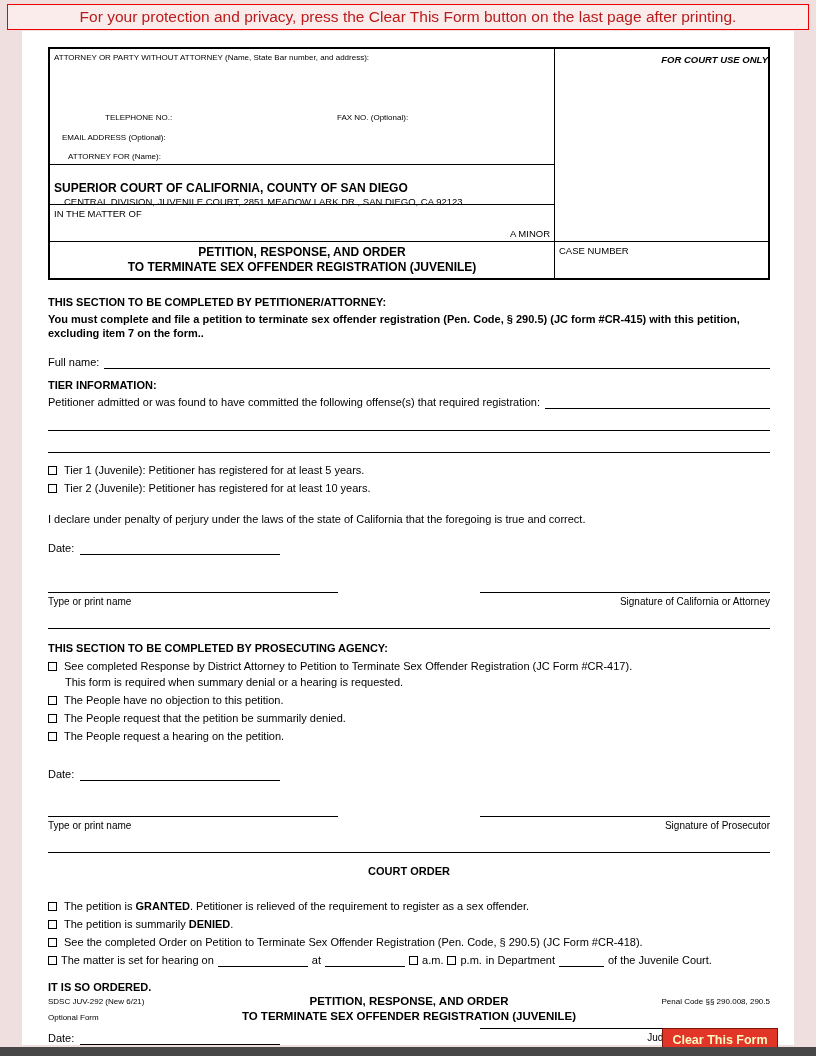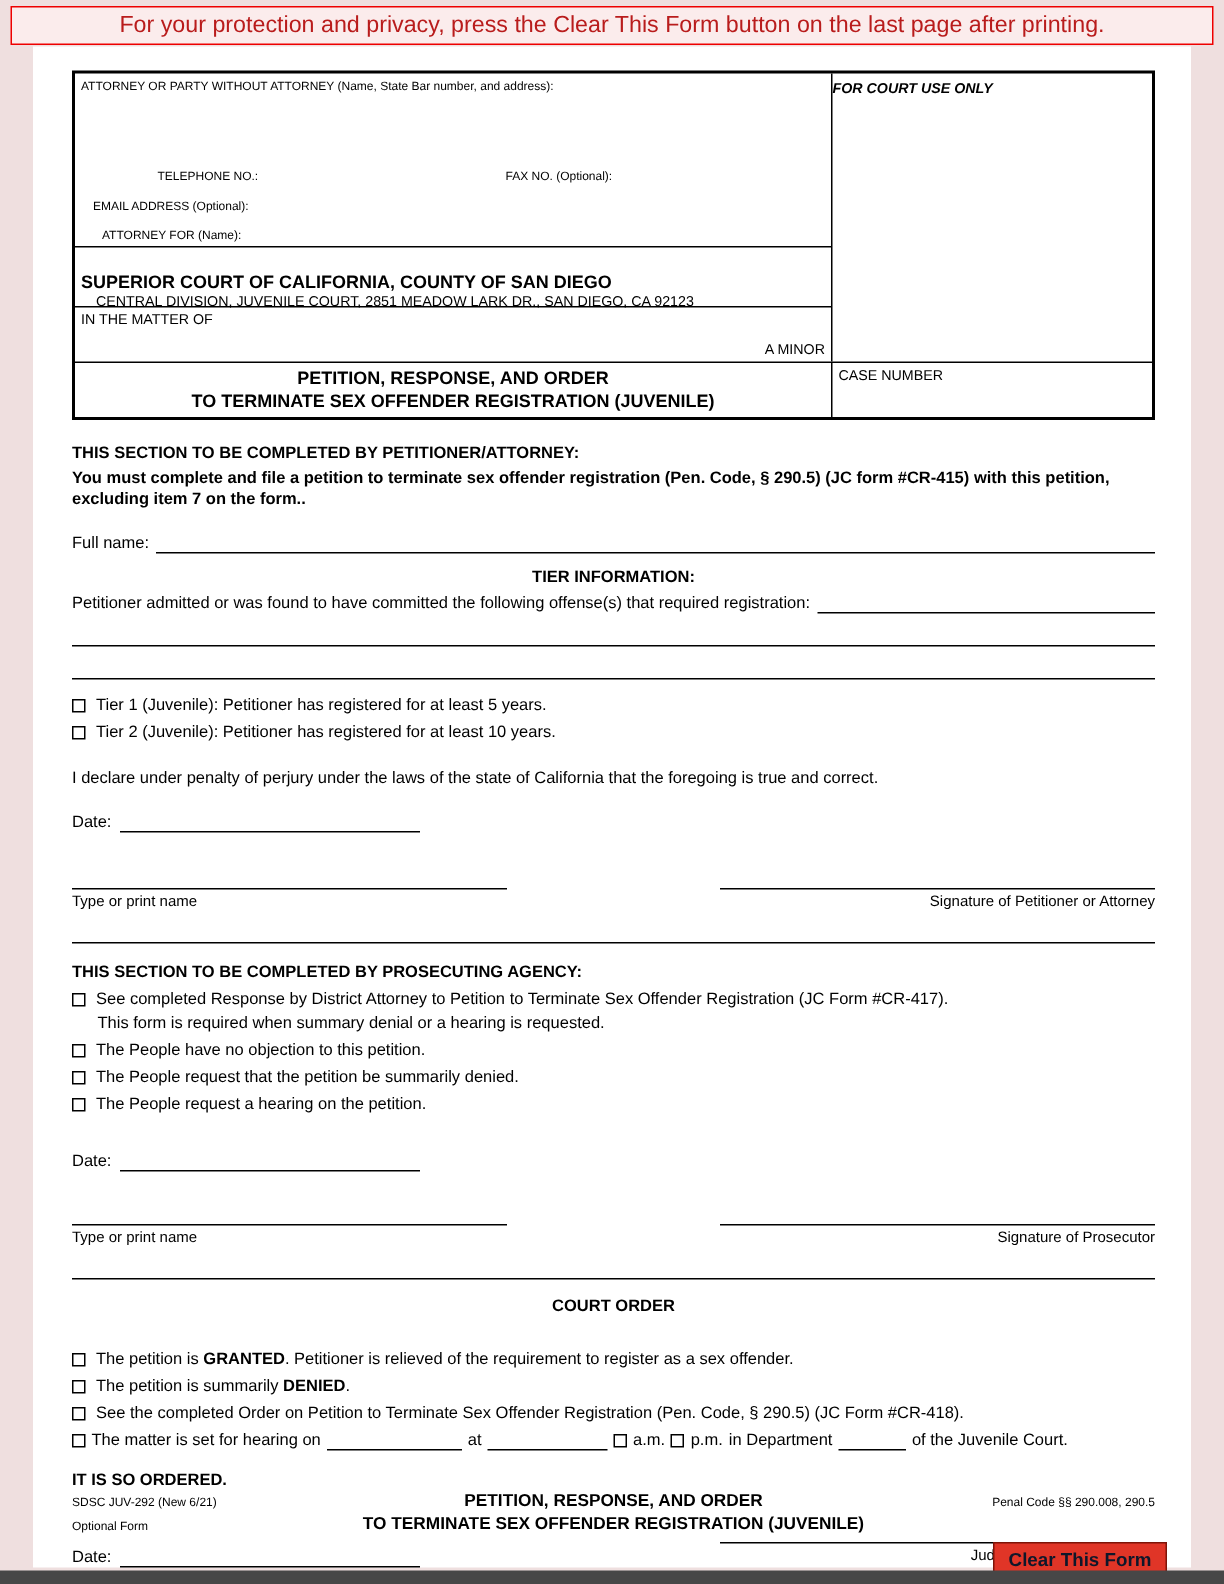--- a/index.html
+++ b/index.html
@@ -22,21 +22,21 @@
   .lbl-tel { position:absolute; top:64px; left:55px; }
   .lbl-fax { position:absolute; top:64px; left:287px; }
   .lbl-email { position:absolute; top:84px; left:12px; }
   .lbl-attfor { position:absolute; top:103px; left:18px; }
   .court-cell { border-top:1px solid #000; height:40px; padding:16px 4px; }
   .court-name { font-size:12px; font-weight:bold; }
   .court-addr { font-size:9.5px; padding-left:10px; margin-top:1px; }
   .matter-cell { border-top:1px solid #000; height:37px; position:relative; font-size:9.5px; }
   .lbl-matter { position:absolute; top:3px; left:4px; }
   .lbl-minor { position:absolute; bottom:2px; right:4px; }
-  .court-use { text-align:left; font-size:9.5px; font-weight:bold; font-style:italic; padding-top:5px; }
+  .court-use { text-align:right; font-size:9.5px; font-weight:bold; font-style:italic; padding-top:5px; }
   .fb-bottom { display:flex; border-top:1px solid #000; }
   .title-cell { width:505px; border-right:1px solid #000; height:36px; text-align:center;
                 font-size:12px; font-weight:bold; padding-top:3px; line-height:15px; }
   .case-cell { flex:1; font-size:9.5px; padding:3px 4px; }
 
   
   .content { position:absolute; left:26px; top:264px; width:722px; font-size:11px; line-height:14px; }
   .b { font-weight:bold; }
   .blank { display:inline-block; border-bottom:1px solid #000; height:13px; vertical-align:bottom; }
   .flexline { display:flex; align-items:flex-end; }
@@ -61,21 +61,21 @@
   
   .footer { position:absolute; left:26px; top:963px; width:722px; }
   .footer-flex { display:flex; justify-content:space-between; align-items:flex-start; }
   .f-small { font-size:8px; line-height:16px; }
   .f-center { text-align:center; font-size:11.5px; font-weight:bold; line-height:15px; position:absolute; left:0; right:0; top:0; }
   .f-left { position:relative; z-index:1; }
   .f-right { position:relative; z-index:1; text-align:right; }
   .footer-wrap { position:relative; }
 
   .clear-btn { position:absolute; left:662px; top:1028px; width:116px; height:23px;
-               background:#e03527; border:1px solid #7e1408; color:#0f172a; font-weight:bold;
+               background:#e03527; border:1px solid #7e1408; color:#fef9c3; font-weight:bold;
                font-size:12.5px; display:flex; align-items:center; justify-content:center; cursor:pointer; }
   .bottom-bar { position:absolute; left:0; bottom:0; width:816px; height:9px; background:#474747; }
 </style>
 </head>
 <body>
 
 <div class="banner">
   <span>For your protection and privacy, press the Clear This Form button on the last page after printing.</span>
 </div>
 
@@ -118,21 +118,21 @@
   <div class="content">
 
     <div class="b">THIS SECTION TO BE COMPLETED BY PETITIONER/ATTORNEY:</div>
     <div class="b" style="margin-top:3px;">You must complete and file a petition to terminate sex offender registration (Pen. Code, § 290.5) (JC form #CR-415) with this petition, excluding item 7 on the form..</div>
 
     <div class="flexline" style="margin-top:15px;">
       <span>Full name:</span>
       <span class="fill" style="margin-left:5px;"></span>
     </div>
 
-    <div class="b" style="margin-top:9px;text-align:center;">TIER INFORMATION:</div>
+    <div class="b" style="margin-top:9px;">TIER INFORMATION:</div>
     <div class="flexline" style="margin-top:3px;">
       <span>Petitioner admitted or was found to have committed the following offense(s) that required registration:</span>
       <span class="fill" style="margin-left:5px;"></span>
     </div>
     <div class="ruled"></div>
     <div class="ruled"></div>
 
     <div class="cbrow" style="margin-top:10px;">
       <span class="cb"></span>
       <span>Tier 1 (Juvenile): Petitioner has registered for at least 5 years.</span>
@@ -149,21 +149,21 @@
       <span class="blank w200"></span>
     </div>
 
     <div class="sigrow" style="margin-top:24px;">
       <div class="sigcol">
         <div class="sigline"></div>
         <div class="sigcap">Type or print name</div>
       </div>
       <div class="sigcol">
         <div class="sigline"></div>
-        <div class="sigcap right">Signature of Petitioner or Attorney</div>
+        <div class="sigcap right">Signature of California or Attorney</div>
       </div>
     </div>
 
     <div class="rule" style="margin-top:19px;"></div>
 
     <div class="b" style="margin-top:12px;">THIS SECTION TO BE COMPLETED BY PROSECUTING AGENCY:</div>
 
     <div class="cbrow">
       <span class="cb"></span>
       <span>See completed Response by District Attorney to Petition to Terminate Sex Offender Registration (JC Form #CR-417).</span>

